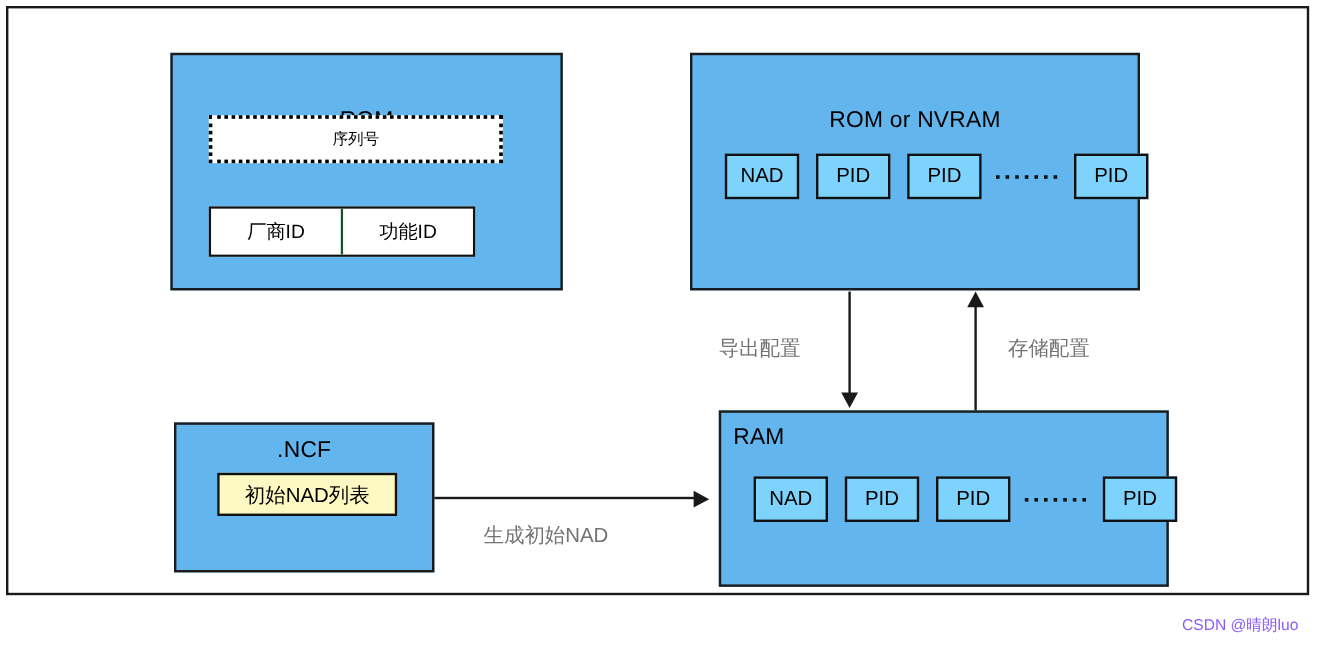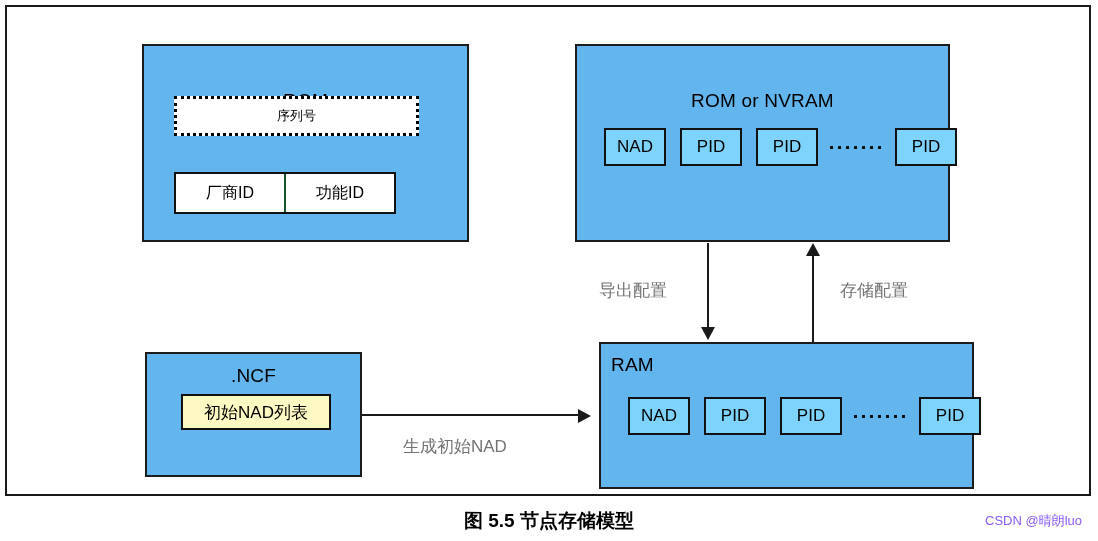--- a/index.html
+++ b/index.html
@@ -206,16 +206,15 @@
     <div class="v-arrow" id="store-line"></div>
     <div class="arrow-head-up" id="store-head"></div>
     <div class="arrow-label" id="store-label">存储配置</div>
 
     <div class="h-arrow" id="gen-line"></div>
     <div class="arrow-head-right" id="gen-head"></div>
     <div class="arrow-label" id="gen-label">生成初始NAD</div>
 
   </div>
 
-  <div id="caption">图 5.5 节点存储模型</div>
   <div id="watermark">CSDN @晴朗luo</div>
 
 </div>
 
 </body></html>

